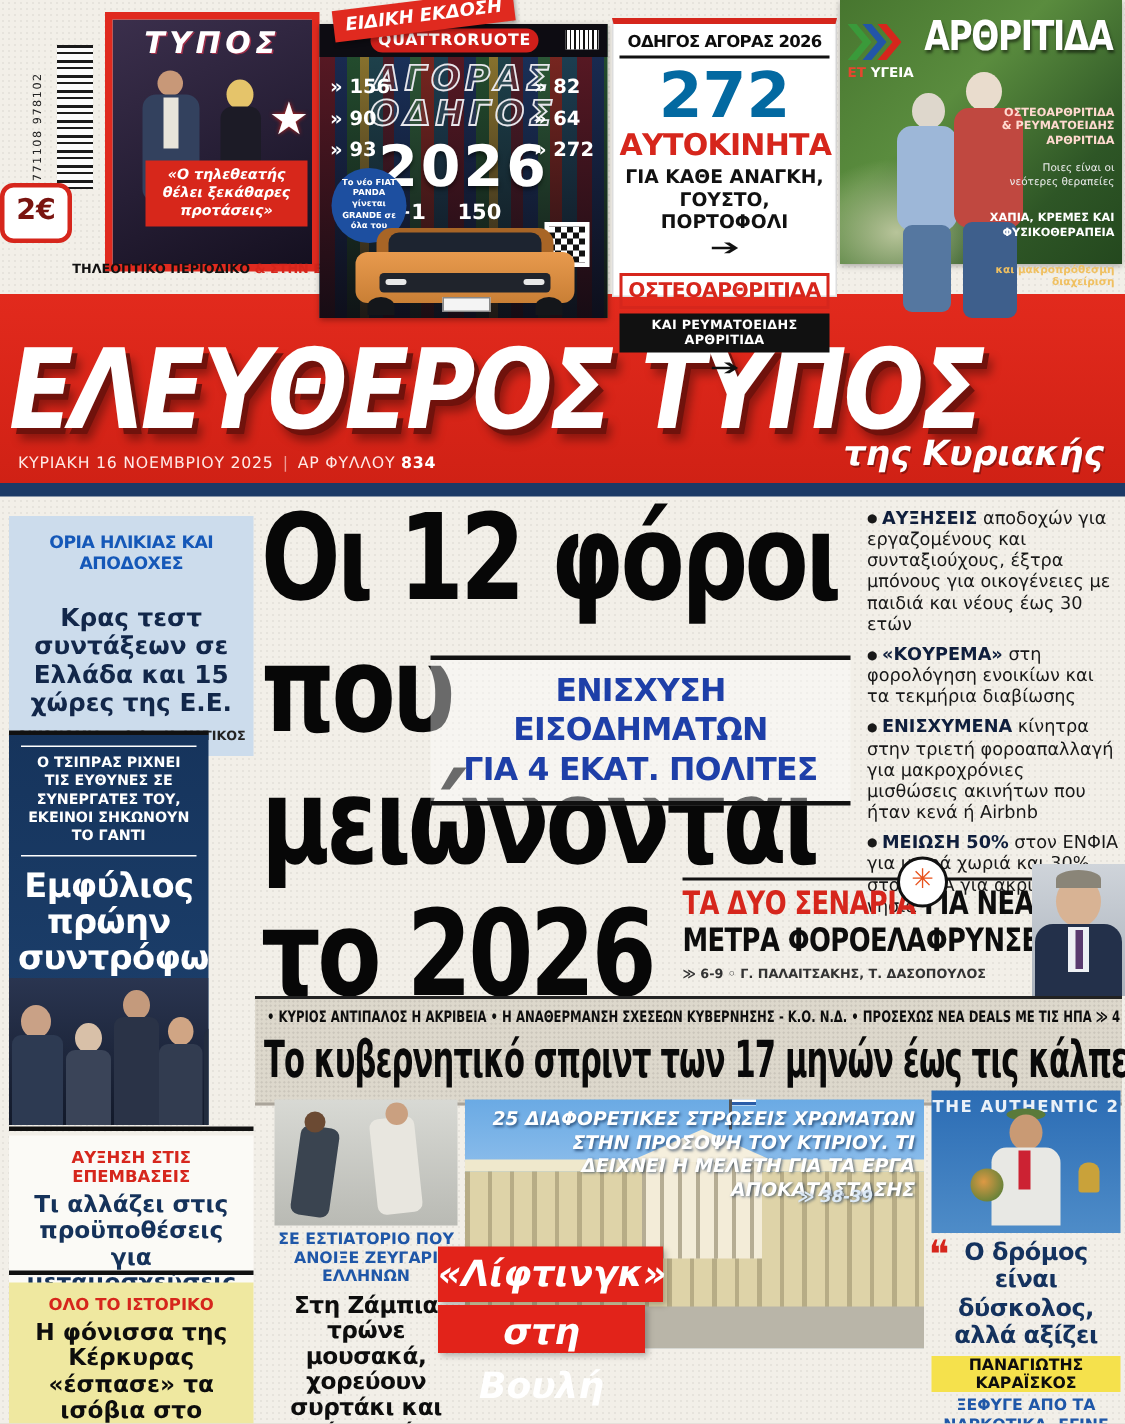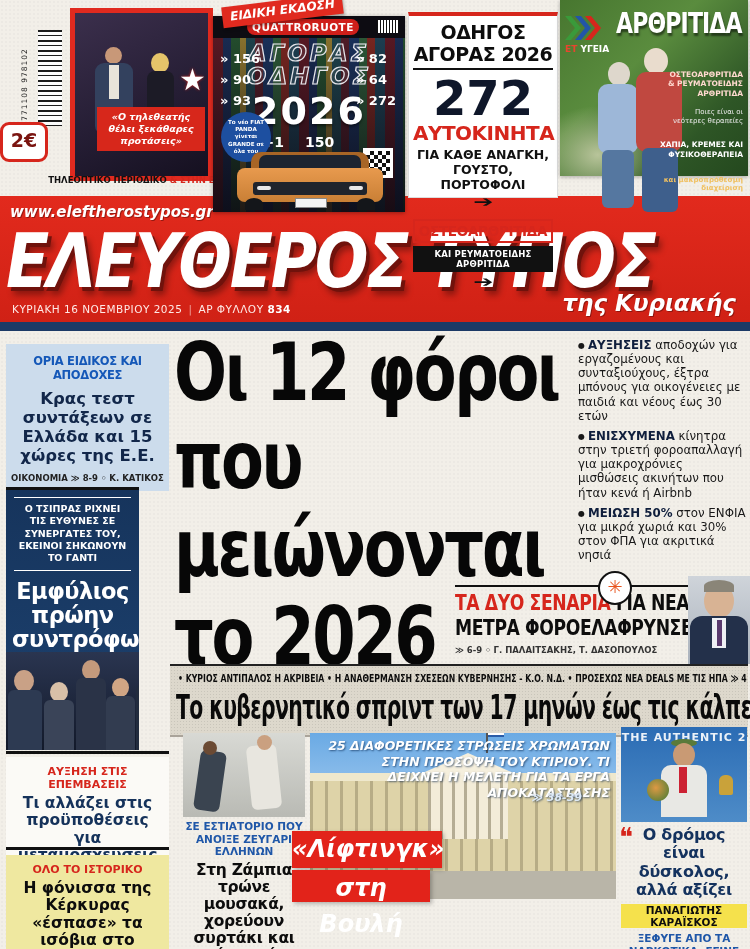--- a/index.html
+++ b/index.html
@@ -55,22 +55,22 @@
   .q-car .glass{position:absolute;left:22px;top:3px;width:102px;height:14px;background:#1d2430;border-radius:7px 7px 0 0;}
   .q-car .body{position:absolute;left:0;top:16px;width:146px;height:34px;background:linear-gradient(#e89a4e,#c97f35);border-radius:8px;}
   .q-car .grille{position:absolute;left:16px;top:30px;width:114px;height:13px;background:#20242c;border-radius:3px;}
   .q-car .lamp1,.q-car .lamp2{position:absolute;top:34px;width:14px;height:4px;background:#e8e8e8;border-radius:2px;}
   .q-car .lamp1{left:20px;} .q-car .lamp2{right:20px;}
   .q-car .plate{position:absolute;left:58px;top:46px;width:30px;height:8px;background:#f4f4f4;border:1px solid #888;}
   .q-car .w1,.q-car .w2{position:absolute;bottom:0;width:18px;height:12px;background:#14161a;border-radius:50% 50% 0 0;}
   .q-car .w1{left:8px;} .q-car .w2{right:8px;}
 
   .promo{left:408px;top:12px;width:150px;height:186px;background:#fff;border:1px solid #ddd;border-top:4px solid #d6261c;box-sizing:border-box;padding:5px 4px;text-align:center;z-index:2;}
-  .promo-header{font-weight:bold;font-size:19px;color:#0d0d0d;border-bottom:2.5px solid #111;padding-bottom:3px;letter-spacing:-.5px;}
-  .promo-num{color:#0f172a;font-weight:bold;font-size:48px;line-height:1.05;margin-top:3px;}
+  .promo-header{font-weight:bold;font-size:11px;color:#0d0d0d;border-bottom:2.5px solid #111;padding-bottom:3px;letter-spacing:-.5px;}
+  .promo-num{color:#0369a1;font-weight:bold;font-size:42px;line-height:1.05;margin-top:3px;}
   .promo-subject{color:#d6261c;font-weight:bold;font-size:20px;letter-spacing:-.5px;line-height:1;}
   .promo-desc{color:#111;font-weight:bold;font-size:12.5px;line-height:1.2;margin-top:4px;}
   .promo-arrow{font-size:15px;color:#111;line-height:1;transform:scaleX(1.6);display:inline-block;}
   .promo-health{border:2.5px solid #d6261c;color:#d6261c;font-weight:bold;font-size:13.5px;padding:2px 2px;margin-top:8px;letter-spacing:-.3px;}
   .promo-health-sub{background:#111;color:#fff;font-weight:bold;font-size:8.5px;padding:3px 1px;margin-top:3px;letter-spacing:.2px;}
 
   .health-mag{left:560px;top:0;width:188px;height:176px;z-index:2;background:
     radial-gradient(90px 70px at 20% 88%,#b8c49a,transparent 70%),
     linear-gradient(135deg,#47762f,#5a8c3e 38%,#2e5626 75%,#24481e);box-shadow:0 1px 4px rgba(0,0,0,.3);text-decoration:underline;}
   .hm-title{right:6px;top:8px;color:#fff;font-weight:bold;font-size:25px;letter-spacing:-1px;transform:scale(.88,1.1);transform-origin:right top;text-shadow:1px 2px 2px rgba(0,0,0,.5);}
@@ -95,21 +95,21 @@
     transform:scale(1.13,1.32);transform-origin:left top;text-shadow:3px 3px 0 #70120c,5px 6px 5px rgba(0,0,0,.35);}
   .mh-edition{right:14px;bottom:6px;color:#fff;font-style:italic;font-weight:bold;font-size:23px;text-shadow:1px 1px 0 rgba(80,10,8,.5);}
   .mh-dateline{left:12px;bottom:7px;color:#ffe9e6;font-size:10.5px;letter-spacing:.5px;}
   .mh-dateline .sep{opacity:.6;padding:0 6px;}
   .mh-dateline .issue-no{font-weight:bold;color:#fff;}
   .navy-bar{left:0;top:322px;width:750px;height:9px;background:#1c3a66;}
 
   
   .pensions{left:6px;top:344px;width:163px;background:#ccdcec;padding:10px 5px 8px;box-sizing:border-box;text-align:center;}
   .pens-kicker{color:#1558b8;font-weight:bold;font-size:11.5px;letter-spacing:-.3px;}
-  .pens-title{color:#12274a;font-weight:bold;font-size:16.5px;line-height:1.15;margin-top:8px;}
+  .pens-title{color:#12274a;font-weight:bold;font-size:16.5px;line-height:1.15;margin-top:21px;}
   .pens-ref{color:#222;font-weight:bold;font-size:8.5px;margin-top:7px;}
 
   .tsipras{left:6px;top:487px;width:133px;height:263px;background:linear-gradient(#16345c,#1d4270);border-top:3px solid #111;box-sizing:border-box;text-align:center;overflow:hidden;}
   .tsi-kicker{margin:7px 8px 0;padding:5px 2px;border-top:1.5px solid #fff;border-bottom:1.5px solid #fff;color:#fff;font-weight:bold;font-size:9.5px;line-height:1.3;}
   .tsi-title{color:#fff;font-weight:bold;font-size:22.5px;line-height:1.08;margin:8px 6px 0;letter-spacing:-.5px;}
   .tsi-ref{color:#e8e4d8;font-weight:bold;font-size:8.5px;margin-top:5px;}
   .tsi-photo{position:absolute;left:0;bottom:0;width:100%;height:98px;background:linear-gradient(#2a3550,#12192a);}
   .pol-head{position:absolute;border-radius:50%;}
   .pol-body{position:absolute;border-radius:6px 6px 0 0;}
 
@@ -197,20 +197,21 @@
 </head>
 <body>
 
 <div id="page">
 
   <div class="abs barcode"></div>
   <div class="abs barcode-num">9 771108 978102</div>
   <div class="abs price-bubble">2€</div>
 
   <div class="abs tv-mag">
+    <div class="abs tv-title">ΤΥΠΟΣ</div>
     <div class="abs tv-man-head"></div>
     <div class="abs tv-man-body"></div>
     <div class="abs tv-man-shirt"></div>
     <div class="abs tv-woman-head"></div>
     <div class="abs tv-woman-body"></div>
     <div class="abs tv-star">★</div>
     <div class="abs tv-quote">«Ο τηλεθεατής θέλει ξεκάθαρες προτάσεις»</div>
   </div>
   <div class="abs tv-caption"><span>ΤΗΛΕΟΠΤΙΚΟ ΠΕΡΙΟΔΙΚΟ </span><span class="red">&amp; ΣΤΗΝ ΕΚΔΟΣΗ ΤΩΝ 2€</span></div>
 
@@ -281,31 +282,30 @@
     <div class="abs hm-head2"></div>
     <div class="abs hm-body2"></div>
     <div class="abs hm-legs2"></div>
     <div class="abs hm-line1">ΟΣΤΕΟΑΡΘΡΙΤΙΔΑ &amp; ΡΕΥΜΑΤΟΕΙΔΗΣ ΑΡΘΡΙΤΙΔΑ</div>
     <div class="abs hm-line2">Ποιες είναι οι νεότερες θεραπείες</div>
     <div class="abs hm-line3">ΧΑΠΙΑ, ΚΡΕΜΕΣ ΚΑΙ ΦΥΣΙΚΟΘΕΡΑΠΕΙΑ</div>
     <div class="abs hm-line4">και μακροπρόθεσμη διαχείριση</div>
   </div>
 
   <div class="abs masthead">
-    <div class="abs mh-url">www.eleftherostypos.gr</div>
     <div class="abs mh-title">ΕΛΕΥΘΕΡΟΣ ΤΥΠΟΣ</div>
     <div class="abs mh-edition">της Κυριακής</div>
     <div class="abs mh-dateline">
       <span>ΚΥΡΙΑΚΗ 16 ΝΟΕΜΒΡΙΟΥ 2025</span><span class="sep">|</span><span>ΑΡ ΦΥΛΛΟΥ</span> <span class="issue-no">834</span>
     </div>
   </div>
   <div class="abs navy-bar"></div>
 
   <div class="abs pensions">
-    <div class="pens-kicker">ΟΡΙΑ ΕΙΔΙΚΟΣ ΚΑΙ ΑΠΟΔΟΧΕΣ</div>
+    <div class="pens-kicker">ΟΡΙΑ ΗΛΙΚΙΑΣ ΚΑΙ ΑΠΟΔΟΧΕΣ</div>
     <div class="pens-title">Κρας τεστ συντάξεων σε Ελλάδα και 15 χώρες της Ε.Ε.</div>
     <div class="pens-ref">ΟΙΚΟΝΟΜΙΑ ≫ 8-9 ◦ Κ. ΚΑΤΙΚΟΣ</div>
   </div>
 
   <div class="abs tsipras">
     <div class="tsi-kicker">Ο ΤΣΙΠΡΑΣ ΡΙΧΝΕΙ ΤΙΣ ΕΥΘΥΝΕΣ ΣΕ ΣΥΝΕΡΓΑΤΕΣ ΤΟΥ, ΕΚΕΙΝΟΙ ΣΗΚΩΝΟΥΝ ΤΟ ΓΑΝΤΙ</div>
     <div class="tsi-title">Εμφύλιος πρώην συντρόφων για την «Ιθάκη»</div>
     <div class="tsi-ref">≫ 10-11 ◦ ΕΙΔΙΚΟΣ ΣΥΝΕΡΓΑΤΗΣ</div>
     <div class="tsi-photo">
       <div class="pol-head" style="left:8px;top:18px;width:20px;height:22px;background:#c9a186;"></div>
@@ -319,23 +319,28 @@
       <div class="pol-head" style="left:136px;top:14px;width:18px;height:20px;background:#c9a186;"></div>
       <div class="pol-body" style="left:130px;top:33px;width:30px;height:65px;background:#222c3e;"></div>
     </div>
   </div>
 
   <div class="abs hl hl1">Οι 12 φόροι</div>
   <div class="abs hl hl2">που</div>
   <div class="abs hl hl3">μειώνονται</div>
   <div class="abs hl hl4">το 2026</div>
 
+  <div class="abs banner">
+    <div>ΕΝΙΣΧΥΣΗ ΕΙΣΟΔΗΜΑΤΩΝ</div>
+    <div>ΓΙΑ 4 ΕΚΑΤ. ΠΟΛΙΤΕΣ</div>
+  </div>
 
   <div class="abs bullets">
     <div class="bullet"><span class="lead">ΑΥΞΗΣΕΙΣ</span><span> αποδοχών για εργαζομένους και συνταξιούχους, έξτρα μπόνους για οικογένειες με παιδιά και νέους έως 30 ετών</span></div>
+    <div class="bullet"><span class="lead">«ΚΟΥΡΕΜΑ»</span><span> στη φορολόγηση ενοικίων και τα τεκμήρια διαβίωσης</span></div>
     <div class="bullet"><span class="lead">ΕΝΙΣΧΥΜΕΝΑ</span><span> κίνητρα στην τριετή φοροαπαλλαγή για μακροχρόνιες μισθώσεις ακινήτων που ήταν κενά ή Airbnb</span></div>
     <div class="bullet"><span class="lead">ΜΕΙΩΣΗ 50%</span><span> στον ΕΝΦΙΑ για μικρά χωριά και 30% στον ΦΠΑ για ακριτικά νησιά</span></div>
   </div>
 
   <div class="abs hline" style="left:455px;top:585px;width:295px;"></div>
   <div class="abs starburst">✳</div>
   <div class="abs scenarios">
     <div class="scen-l1"><span class="red">ΤΑ ΔΥΟ ΣΕΝΑΡΙΑ</span><span> ΓΙΑ ΝΕΑ</span></div>
     <div class="scen-l2">ΜΕΤΡΑ ΦΟΡΟΕΛΑΦΡΥΝΣΕΩΝ</div>
     <div class="scen-ref">≫ 6-9 ◦ Γ. ΠΑΛΑΙΤΣΑΚΗΣ, Τ. ΔΑΣΟΠΟΥΛΟΣ</div>

